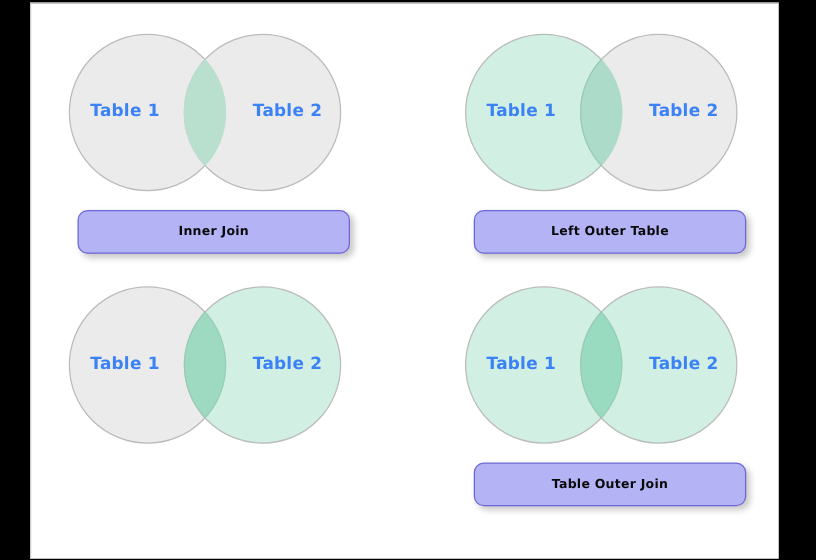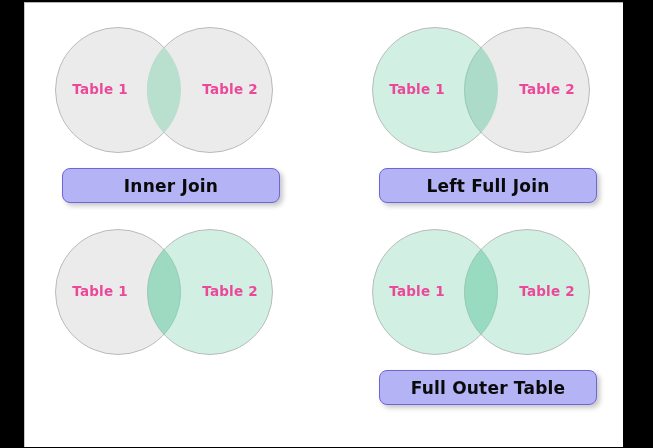--- a/index.html
+++ b/index.html
@@ -81,21 +81,21 @@
   .lens-mint  { background: #b9dfcf; }
   .lens-deep  { background: rgba(134, 212, 180, 0.62); }
 
   .tbl-label {
     position: absolute;
     top: 62px;
     width: 92px;
     text-align: center;
     font-size: 13.5px;
     font-weight: bold;
-    color: #ec4899;
+    color: #3b82f6;
     letter-spacing: 0.2px;
     font-family: "DejaVu Sans", sans-serif;
   }
   .tbl-label.l1 { left: 13px; }
   .tbl-label.l2 { left: 143px; }
 
   .join-btn {
     position: absolute;
     left: 21px;
     top: 149px;
@@ -104,21 +104,21 @@
     background: #b3b3f5;
     border: 1.6px solid #6e66d6;
     border-radius: 8px;
     box-sizing: border-box;
     display: flex;
     align-items: center;
     justify-content: center;
     box-shadow: 3px 3px 5px rgba(0,0,0,0.22);
   }
   .join-btn .btn-text {
-    font-size: 17px;
+    font-size: 10px;
     font-weight: bold;
     color: #0a0a0a;
     letter-spacing: 0.2px;
     font-family: "DejaVu Sans", sans-serif;
   }
 </style>
 </head>
 <body>
 
 <div id="slide">
@@ -142,21 +142,21 @@
     <div class="venn">
       <div class="circle left fill-green"></div>
       <div class="circle right fill-gray"></div>
       <div class="lens-wrap">
         <div class="lens-inner lens-deep"></div>
       </div>
       <div class="tbl-label l1">Table 1</div>
       <div class="tbl-label l2">Table 2</div>
     </div>
     <div class="join-btn">
-      <span class="btn-text">Left Full Join</span>
+      <span class="btn-text">Left Outer Table</span>
     </div>
   </div>
 
   <div class="quad q-bl">
     <div class="venn">
       <div class="circle left fill-gray"></div>
       <div class="circle right fill-green"></div>
       <div class="lens-wrap">
         <div class="lens-inner lens-deep"></div>
       </div>
@@ -169,17 +169,17 @@
     <div class="venn">
       <div class="circle left fill-green"></div>
       <div class="circle right fill-green"></div>
       <div class="lens-wrap">
         <div class="lens-inner lens-deep"></div>
       </div>
       <div class="tbl-label l1">Table 1</div>
       <div class="tbl-label l2">Table 2</div>
     </div>
     <div class="join-btn">
-      <span class="btn-text">Full Outer Table</span>
+      <span class="btn-text">Table Outer Join</span>
     </div>
   </div>
 
 </div>
 
 </body></html>

